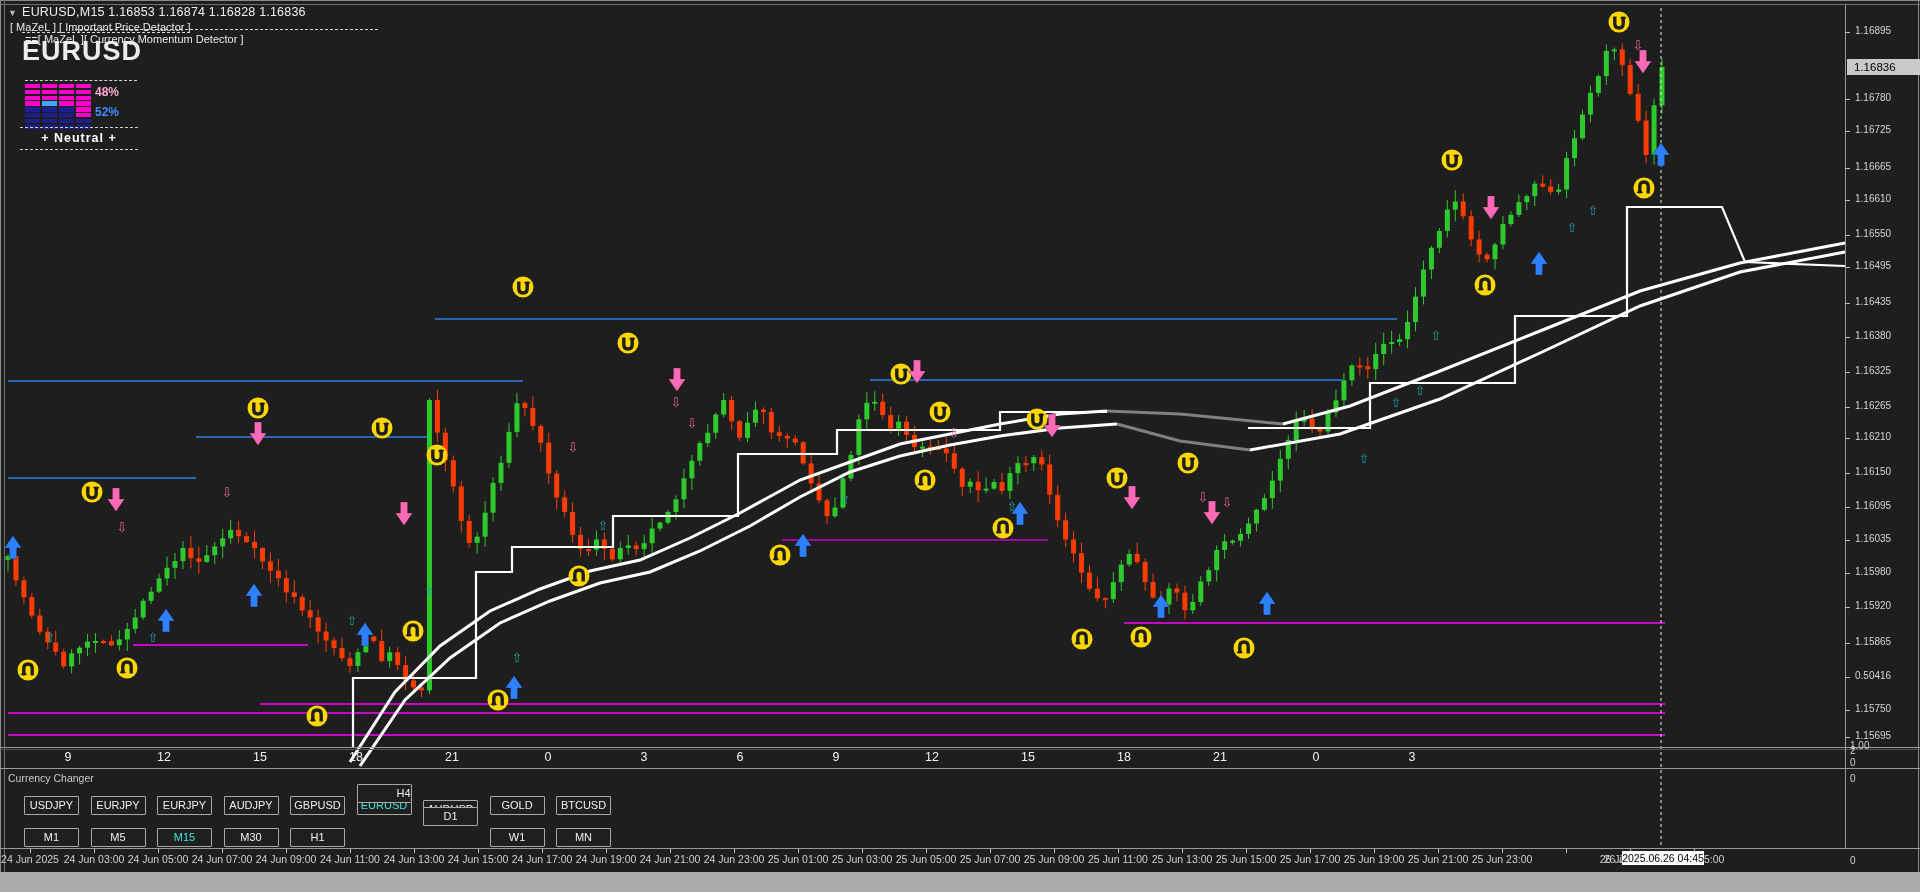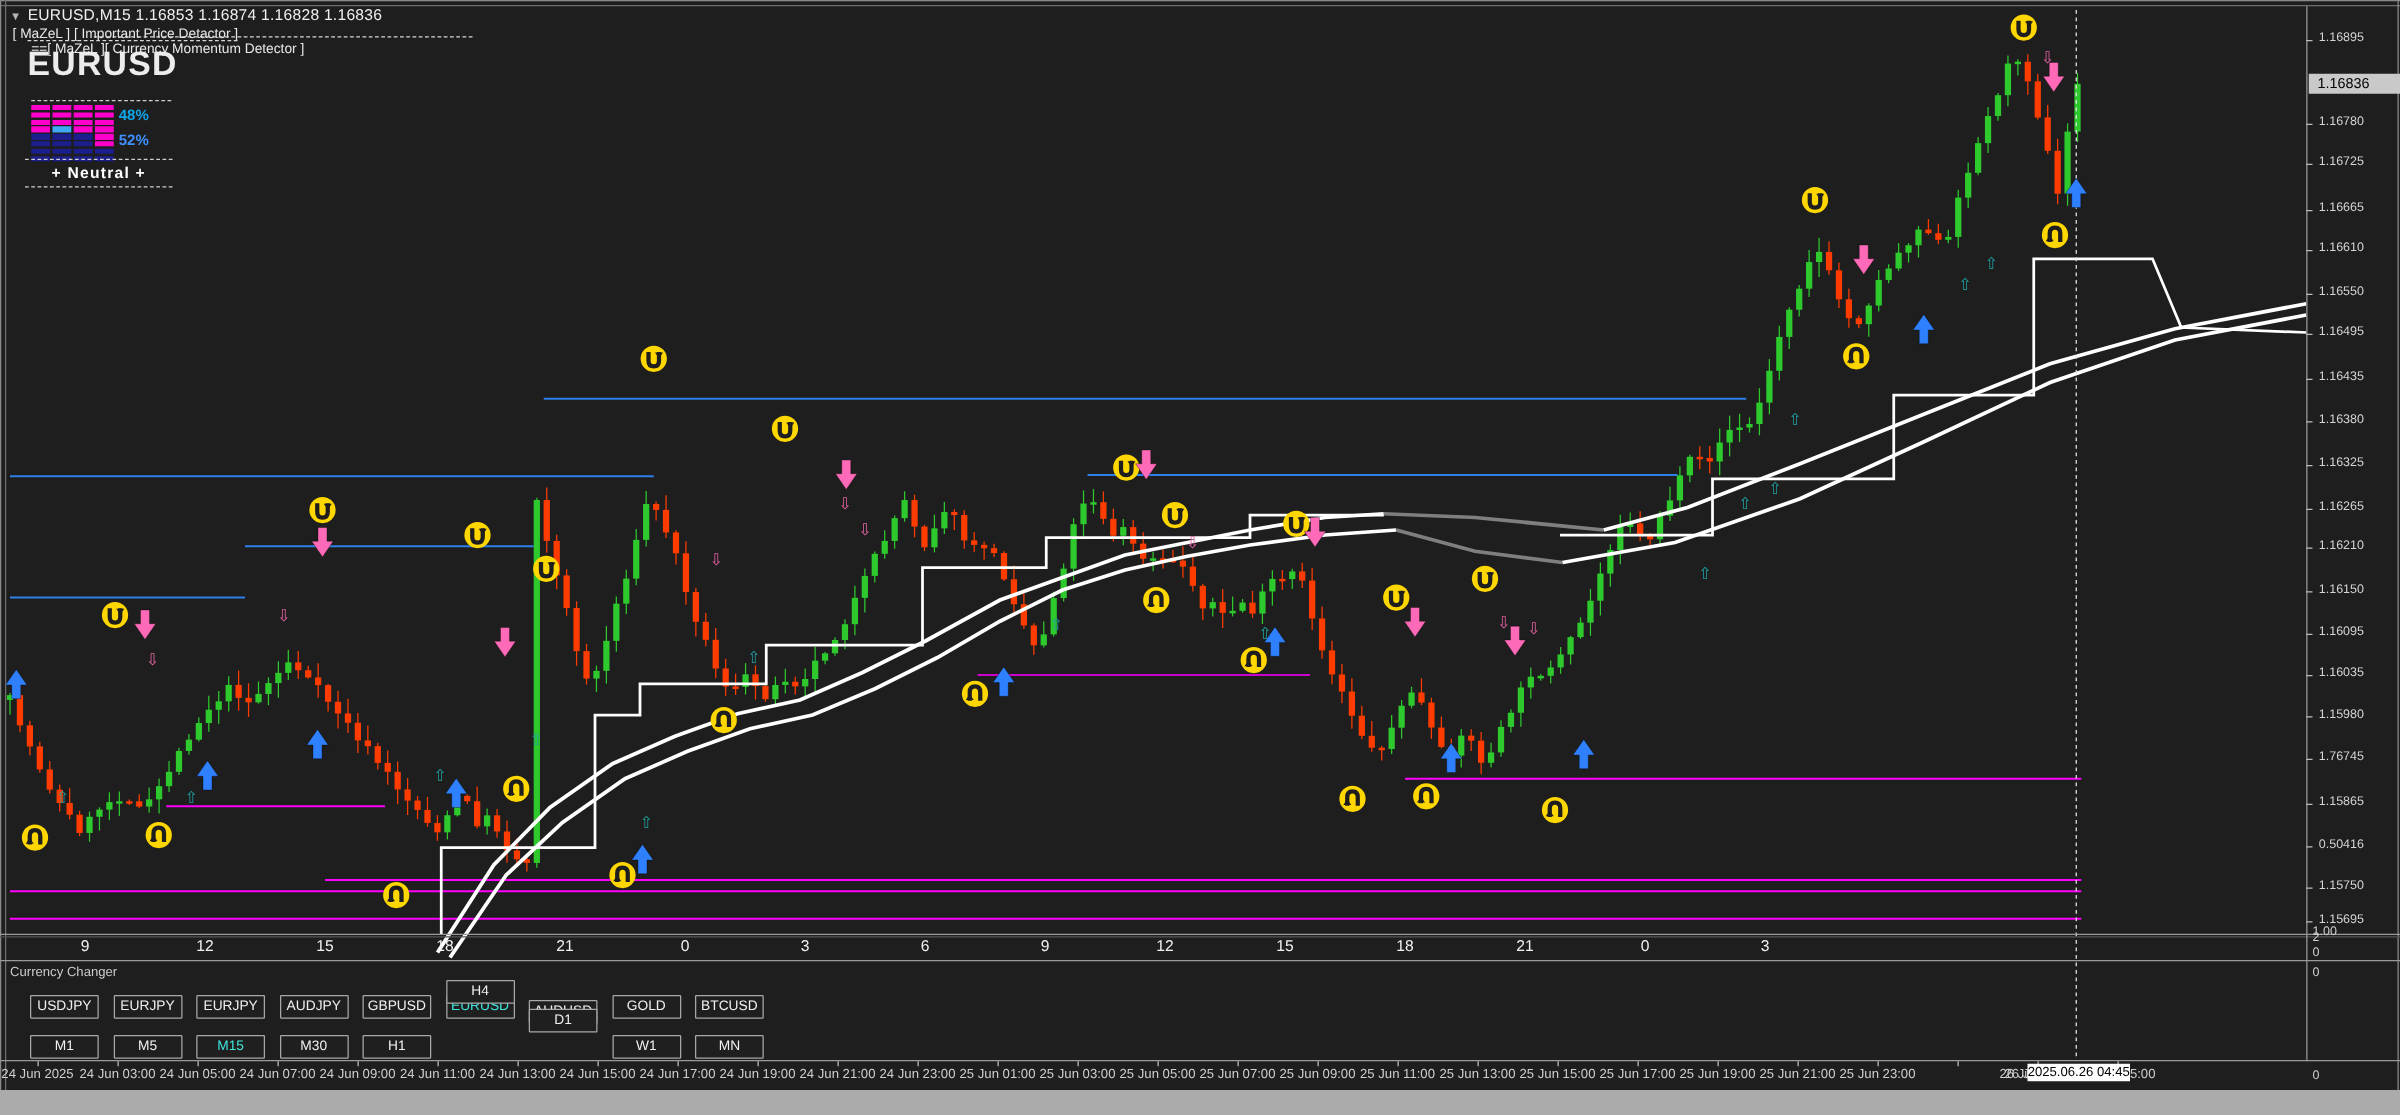--- a/index.html
+++ b/index.html
@@ -779,21 +779,21 @@
       <div style="background: rgb(255, 0, 204);"></div>
       <div style="background: rgb(27, 30, 140);"></div>
       <div style="background: rgb(27, 30, 140);"></div>
       <div style="background: rgb(27, 30, 140);"></div>
       <div style="background: rgb(27, 30, 140);"></div>
       <div style="background: rgb(27, 30, 140);"></div>
       <div style="background: rgb(27, 30, 140);"></div>
       <div style="background: rgb(27, 30, 140);"></div>
       <div style="background: rgb(27, 30, 140);"></div>
     </div>
-  <div id="bear-pct" class="abs" style="color: #0ea5e9; text-align: right;">48%</div>
+  <div id="bear-pct" class="abs" style="color: #f9a8d4; text-align: right;">48%</div>
   <div id="bull-pct" class="abs" style="color: rgb(63, 143, 255);">52%</div>
   <div id="neutral-dash-top" class="abs"></div>
   <div id="neutral-btn" class="abs">+   Neutral   +</div>
   <div id="neutral-dash-bot" class="abs"></div>
 
   <div id="price-axis">
       <div class="abs ptickmark" style="top: 32px;"></div>
       <div class="abs ptick" style="top: 25px;">1.16895</div>
       <div class="abs ptickmark" style="top: 99px;"></div>
       <div class="abs ptick" style="top: 92px;">1.16780</div>
@@ -819,21 +819,21 @@
       <div class="abs ptick" style="top: 431px;">1.16210</div>
       <div class="abs ptickmark" style="top: 473px;"></div>
       <div class="abs ptick" style="top: 466px;">1.16150</div>
       <div class="abs ptickmark" style="top: 507px;"></div>
       <div class="abs ptick" style="top: 500px;">1.16095</div>
       <div class="abs ptickmark" style="top: 540px;"></div>
       <div class="abs ptick" style="top: 533px;">1.16035</div>
       <div class="abs ptickmark" style="top: 573px;"></div>
       <div class="abs ptick" style="top: 566px;">1.15980</div>
       <div class="abs ptickmark" style="top: 607px;"></div>
-      <div class="abs ptick" style="top: 600px;">1.76745</div>
+      <div class="abs ptick" style="top: 600px;">1.15920</div>
       <div class="abs ptickmark" style="top: 643px;"></div>
       <div class="abs ptick" style="top: 636px;">1.15865</div>
       <div class="abs ptickmark" style="top: 677px;"></div>
       <div class="abs ptick" style="top: 670px;">0.50416</div>
       <div class="abs ptickmark" style="top: 710px;"></div>
       <div class="abs ptick" style="top: 703px;">1.15750</div>
       <div class="abs ptickmark" style="top: 737px;"></div>
       <div class="abs ptick" style="top: 730px;">1.15695</div>
       <div class="abs sublab" style="top: 745px;">2</div>
       <div class="abs sublab" style="top: 757px;">0</div>
@@ -928,20 +928,20 @@
       <div class="btn" style="left: 423px; top: 800px; width: 53px;">AUDUSD</div>
       <div class="btn" style="left: 489.5px; top: 796px; width: 53px;">GOLD</div>
       <div class="btn" style="left: 556px; top: 796px; width: 53px;">BTCUSD</div>
     </div>
   <div id="tf-buttons">
       <div class="btn" style="left: 24px; top: 828px; width: 53px;">M1</div>
       <div class="btn" style="left: 90.5px; top: 828px; width: 53px;">M5</div>
       <div class="btn active" style="left: 157px; top: 828px; width: 53px;">M15</div>
       <div class="btn" style="left: 223.5px; top: 828px; width: 53px;">M30</div>
       <div class="btn" style="left: 290px; top: 828px; width: 53px;">H1</div>
-      <div class="btn" style="left: 356.5px; top: 784px; width: 53px;">H4</div>
+      <div class="btn" style="left: 356.5px; top: 784px; width: 53px; text-align: right;">H4</div>
       <div class="btn" style="left: 423px; top: 807px; width: 53px;">D1</div>
       <div class="btn" style="left: 489.5px; top: 828px; width: 53px;">W1</div>
       <div class="btn" style="left: 556px; top: 828px; width: 53px;">MN</div>
     </div>
 
   <div id="bottom-strip" class="abs"></div>
 </div>
 
 </body></html>

